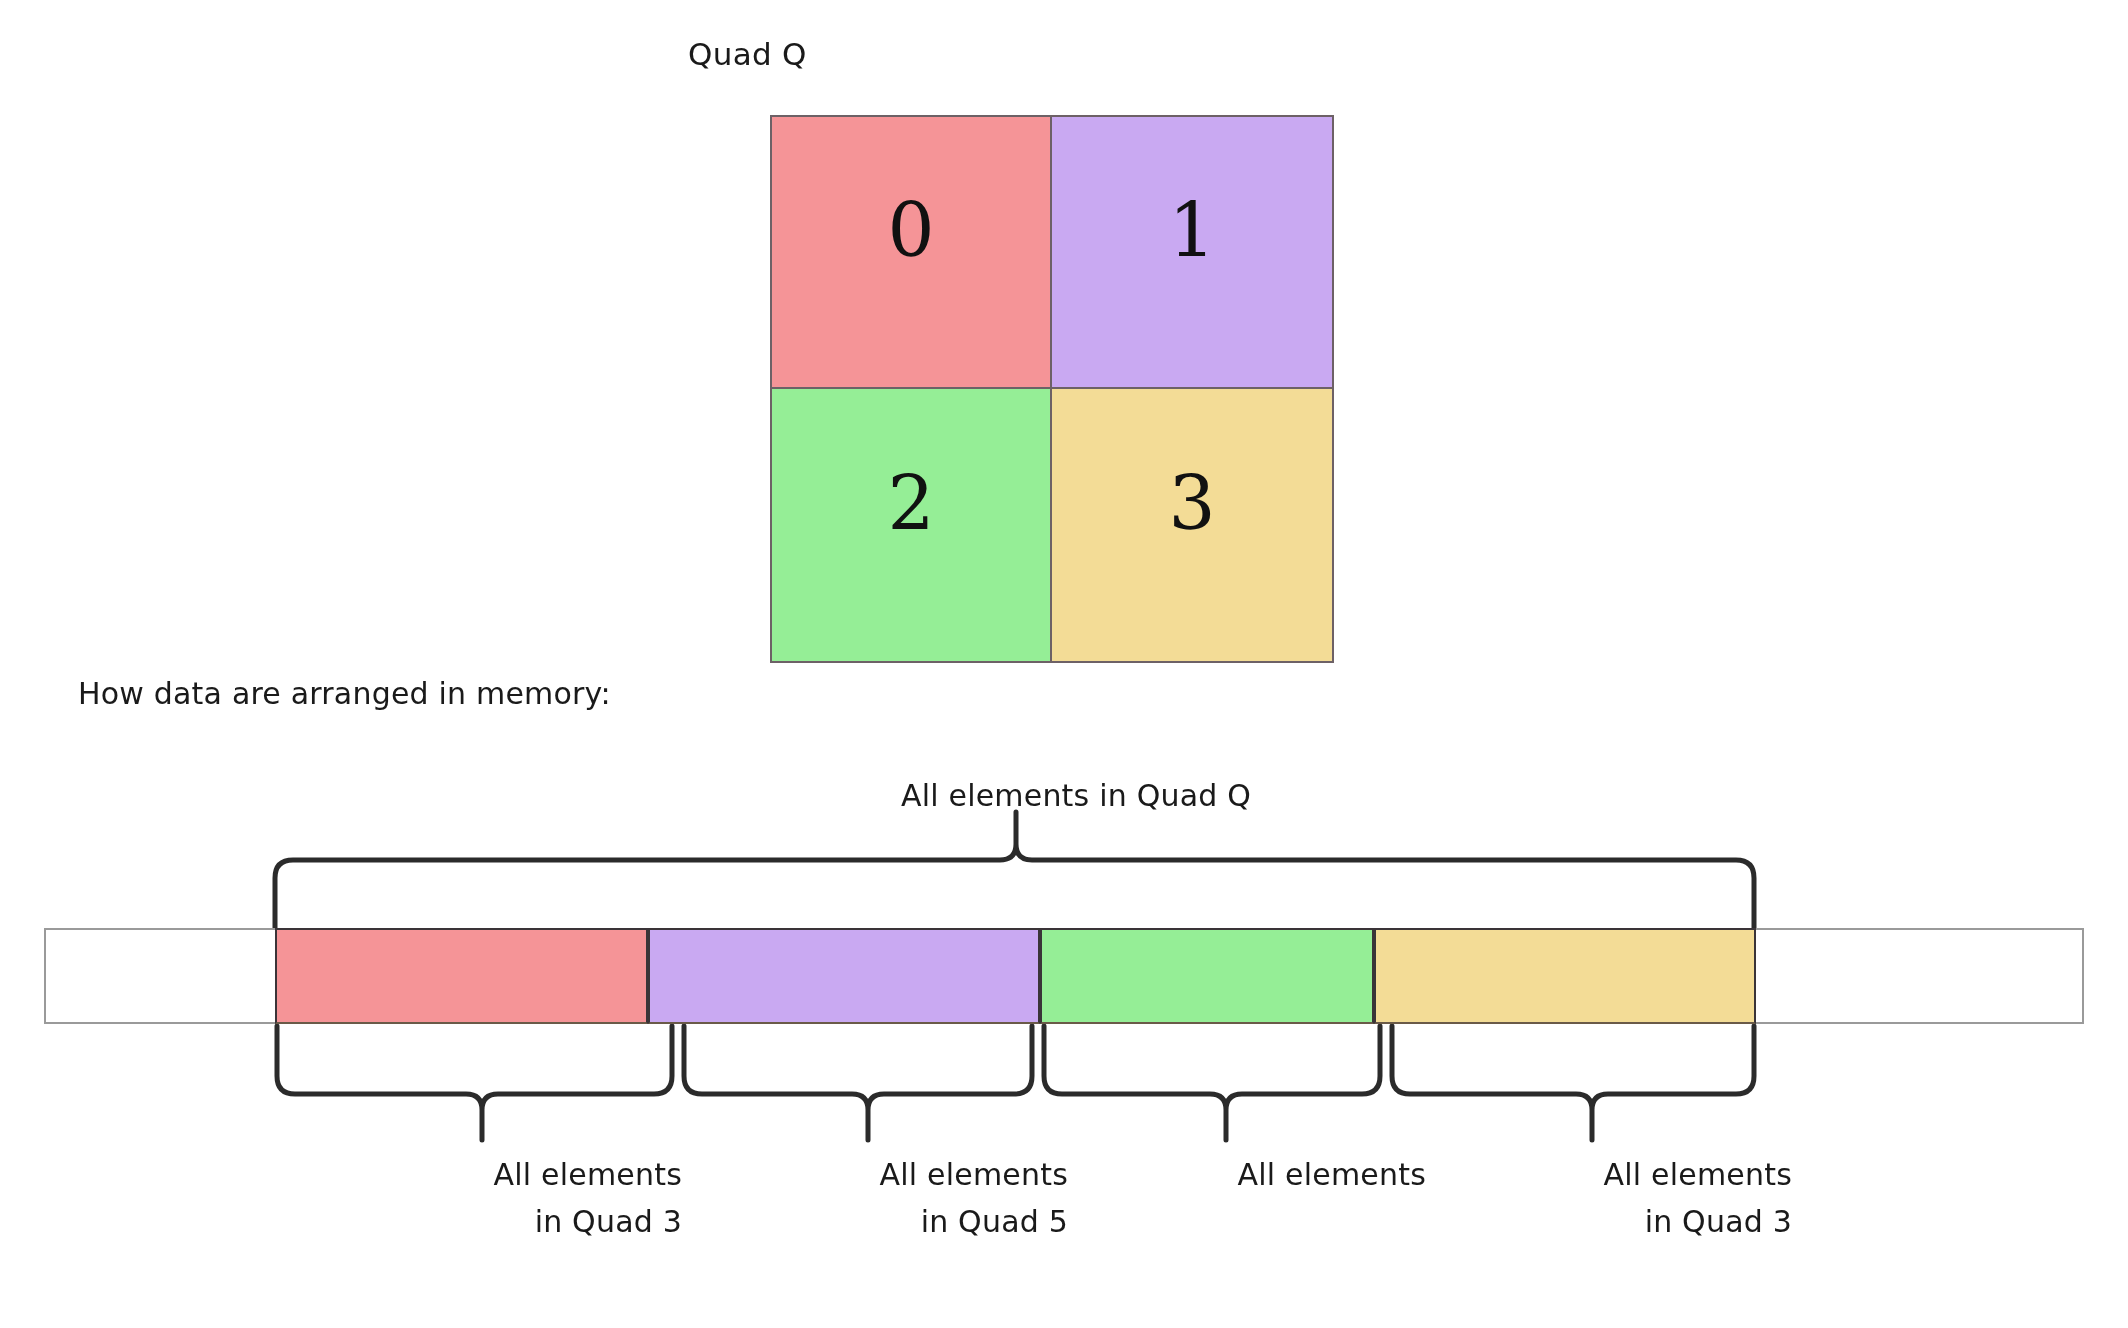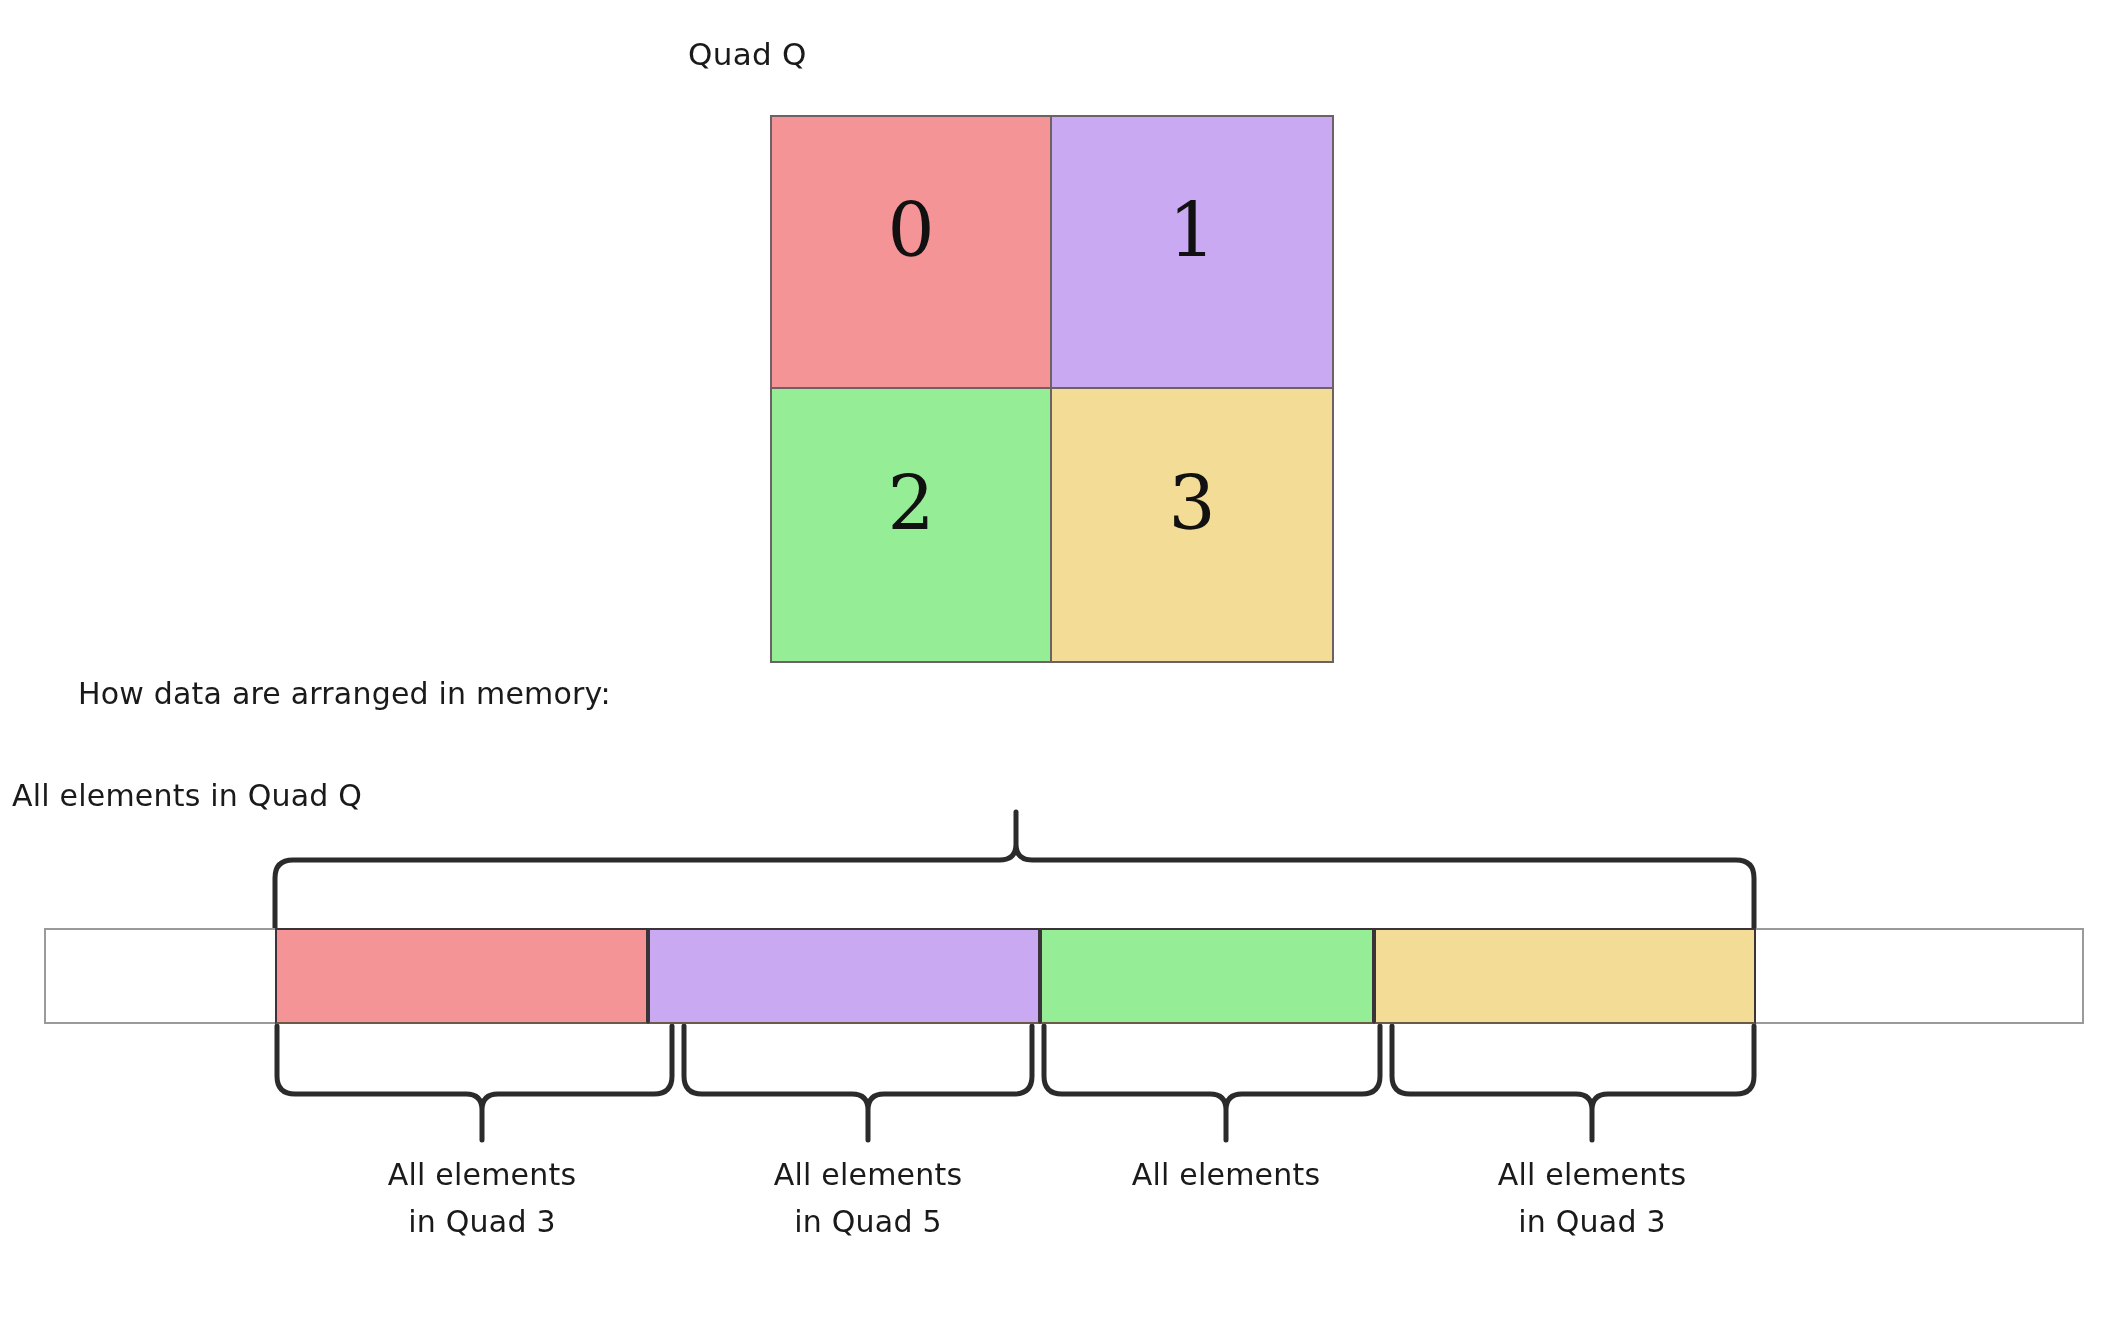--- a/index.html
+++ b/index.html
@@ -68,20 +68,21 @@
     font-size: 30px;
     letter-spacing: 0.2px;
     white-space: nowrap;
   }
 
   .top-brace-label {
     position: absolute;
     left: 0;
     top: 778px;
     width: 2128px;
+    text-align: center;
     font-size: 30px;
     letter-spacing: 0.2px;
   }
   .top-brace-label .inner {
     position: relative;
     left: 12px;
   }
 
   svg.brace-layer {
     position: absolute;
@@ -111,21 +112,21 @@
     box-sizing: border-box;
     border-left: 2px solid #3a3438;
     border-right: 2px solid #3a3438;
     border-top: 2px solid #3a3438;
     border-bottom: 2px solid #6a5a48;
   }
 
   
   .seg-label {
     position: absolute;
-    text-align: center;
+    text-align: right;
     font-size: 30px;
     line-height: 1.55;
     letter-spacing: 0.2px;
     white-space: nowrap;
   }
   .seg-label .l2 { display: block; }
 </style>
 </head>
 <body>
 

